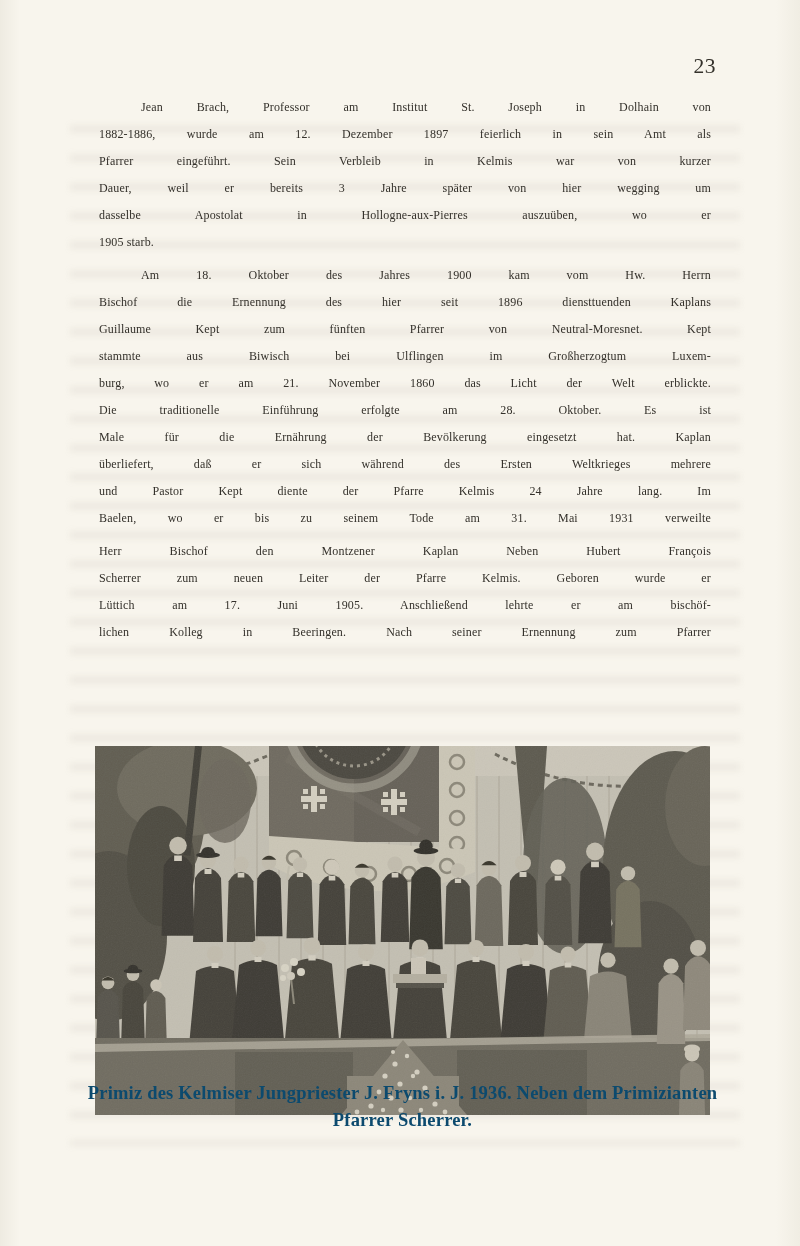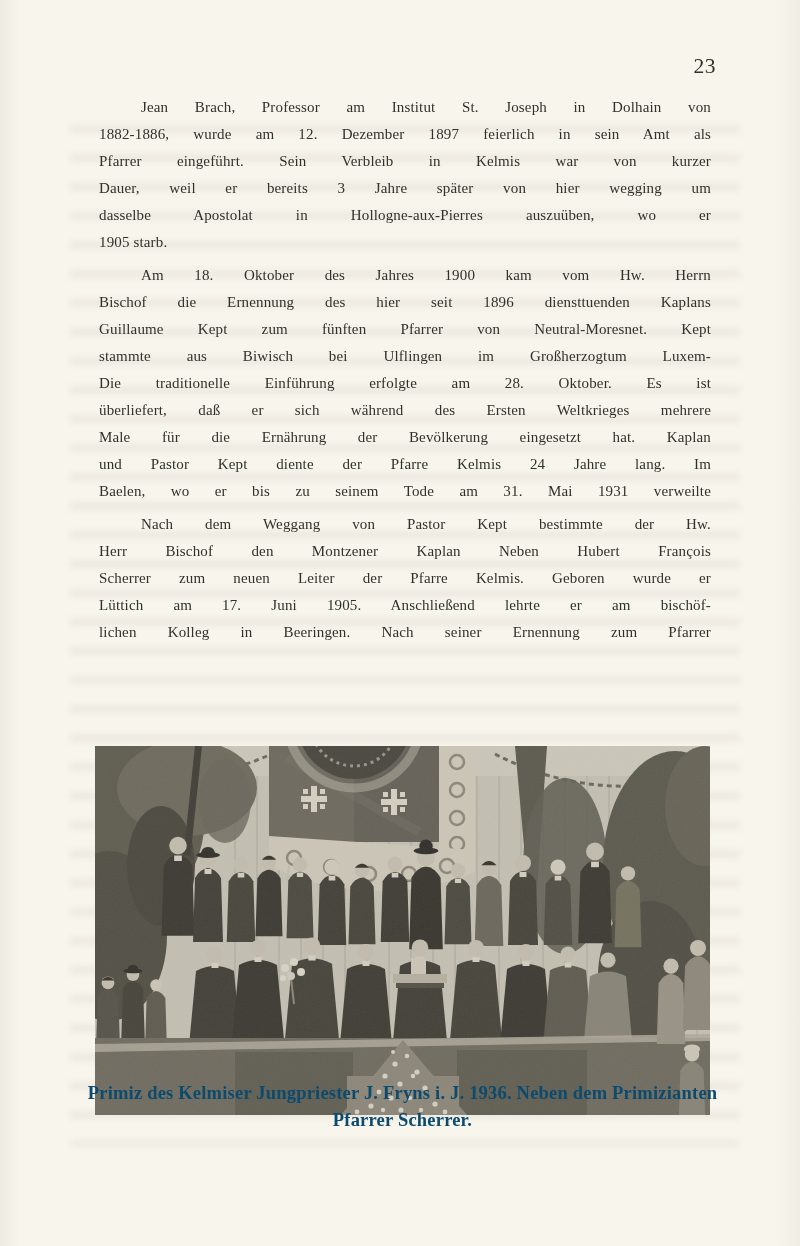--- a/index.html
+++ b/index.html
@@ -17,21 +17,21 @@
       transparent 0 15px, rgba(148,142,124,.10) 15px 23px, transparent 23px 29px);
     filter:blur(3px);
     pointer-events:none;
   }
   .page-number{
     position:absolute;top:54px;left:666px;width:50px;
     font-size:21.5px;color:#34312b;text-align:right;letter-spacing:.5px;
   }
   .text-block{
     position:absolute;left:99px;top:94px;width:612px;
-    font-size:15px;line-height:27px;color:#33302a;
+    font-size:12px;line-height:27px;color:#33302a;
     letter-spacing:.15px;
   }
   .para{margin:0 0 6px 0;}
   .ln{
     text-align:justify;
     text-align-last:justify;
     white-space:normal;
     height:27px;overflow:visible;
   }
   .ln.in{text-indent:42px;}
@@ -62,28 +62,28 @@
       <div class="ln">Pfarrer eingeführt. Sein Verbleib in Kelmis war von kurzer</div>
       <div class="ln">Dauer, weil er bereits 3 Jahre später von hier wegging um</div>
       <div class="ln">dasselbe Apostolat in Hollogne-aux-Pierres auszuüben, wo er</div>
       <div class="ln end">1905 starb.</div>
     </div>
     <div class="para">
       <div class="ln in">Am 18. Oktober des Jahres 1900 kam vom Hw. Herrn</div>
       <div class="ln">Bischof die Ernennung des hier seit 1896 diensttuenden Kaplans</div>
       <div class="ln">Guillaume Kept zum fünften Pfarrer von Neutral-Moresnet. Kept</div>
       <div class="ln">stammte aus Biwisch bei Ulflingen im Großherzogtum Luxem-</div>
+      <div class="ln">burg, wo er am 21. November 1860 das Licht der Welt erblickte.</div>
       <div class="ln">Die traditionelle Einführung erfolgte am 28. Oktober. Es ist</div>
+      <div class="ln">Male für die Ernährung der Bevölkerung eingesetzt hat. Kaplan</div>
       <div class="ln">überliefert, daß er sich während des Ersten Weltkrieges mehrere</div>
-      <div class="ln">Male für die Ernährung der Bevölkerung eingesetzt hat. Kaplan</div>
       <div class="ln">und Pastor Kept diente der Pfarre Kelmis 24 Jahre lang. Im</div>
       <div class="ln">Baelen, wo er bis zu seinem Tode am 31. Mai 1931 verweilte</div>
     </div>
     <div class="para">
-      <div class="ln in">Nach dem Weggang von Pastor Kept bestimmte der Hw.</div>
       <div class="ln">Herr Bischof den Montzener Kaplan Neben Hubert François</div>
       <div class="ln">Scherrer zum neuen Leiter der Pfarre Kelmis. Geboren wurde er</div>
       <div class="ln">Lüttich am 17. Juni 1905. Anschließend lehrte er am bischöf-</div>
       <div class="ln">lichen Kolleg in Beeringen. Nach seiner Ernennung zum Pfarrer</div>
     </div>
   </div>
 
   <figure class="photo">
     <svg viewBox="0 0 615 369" xmlns="http://www.w3.org/2000/svg">
       <defs>

